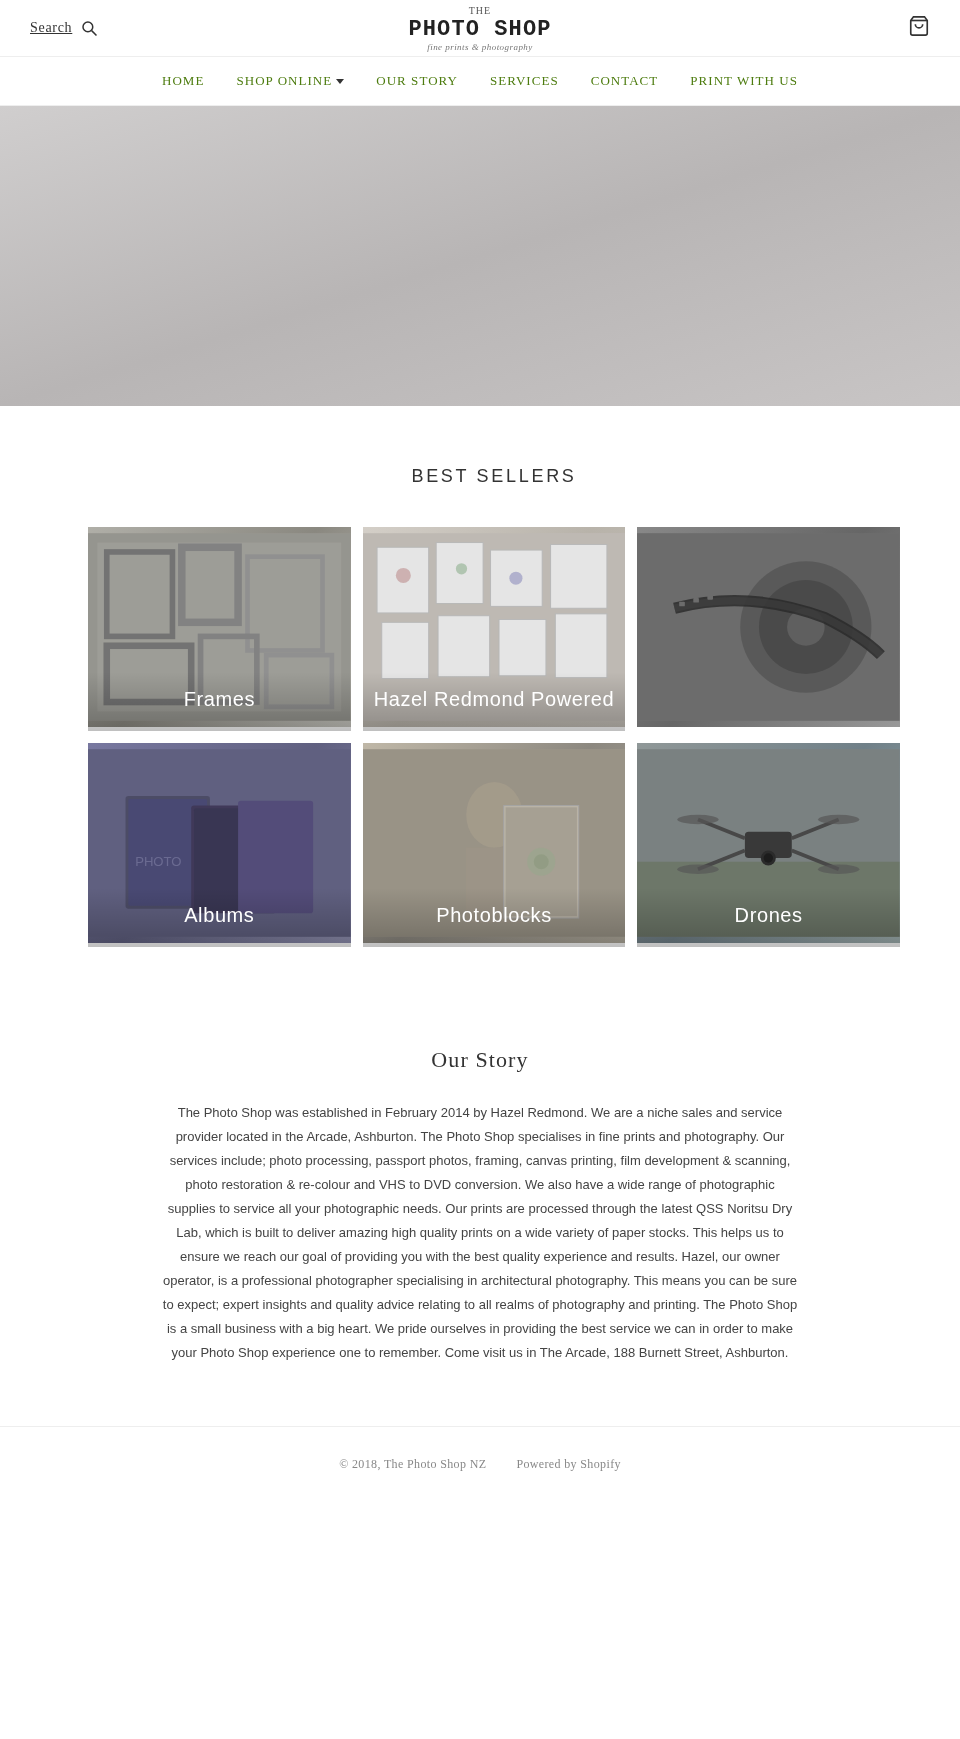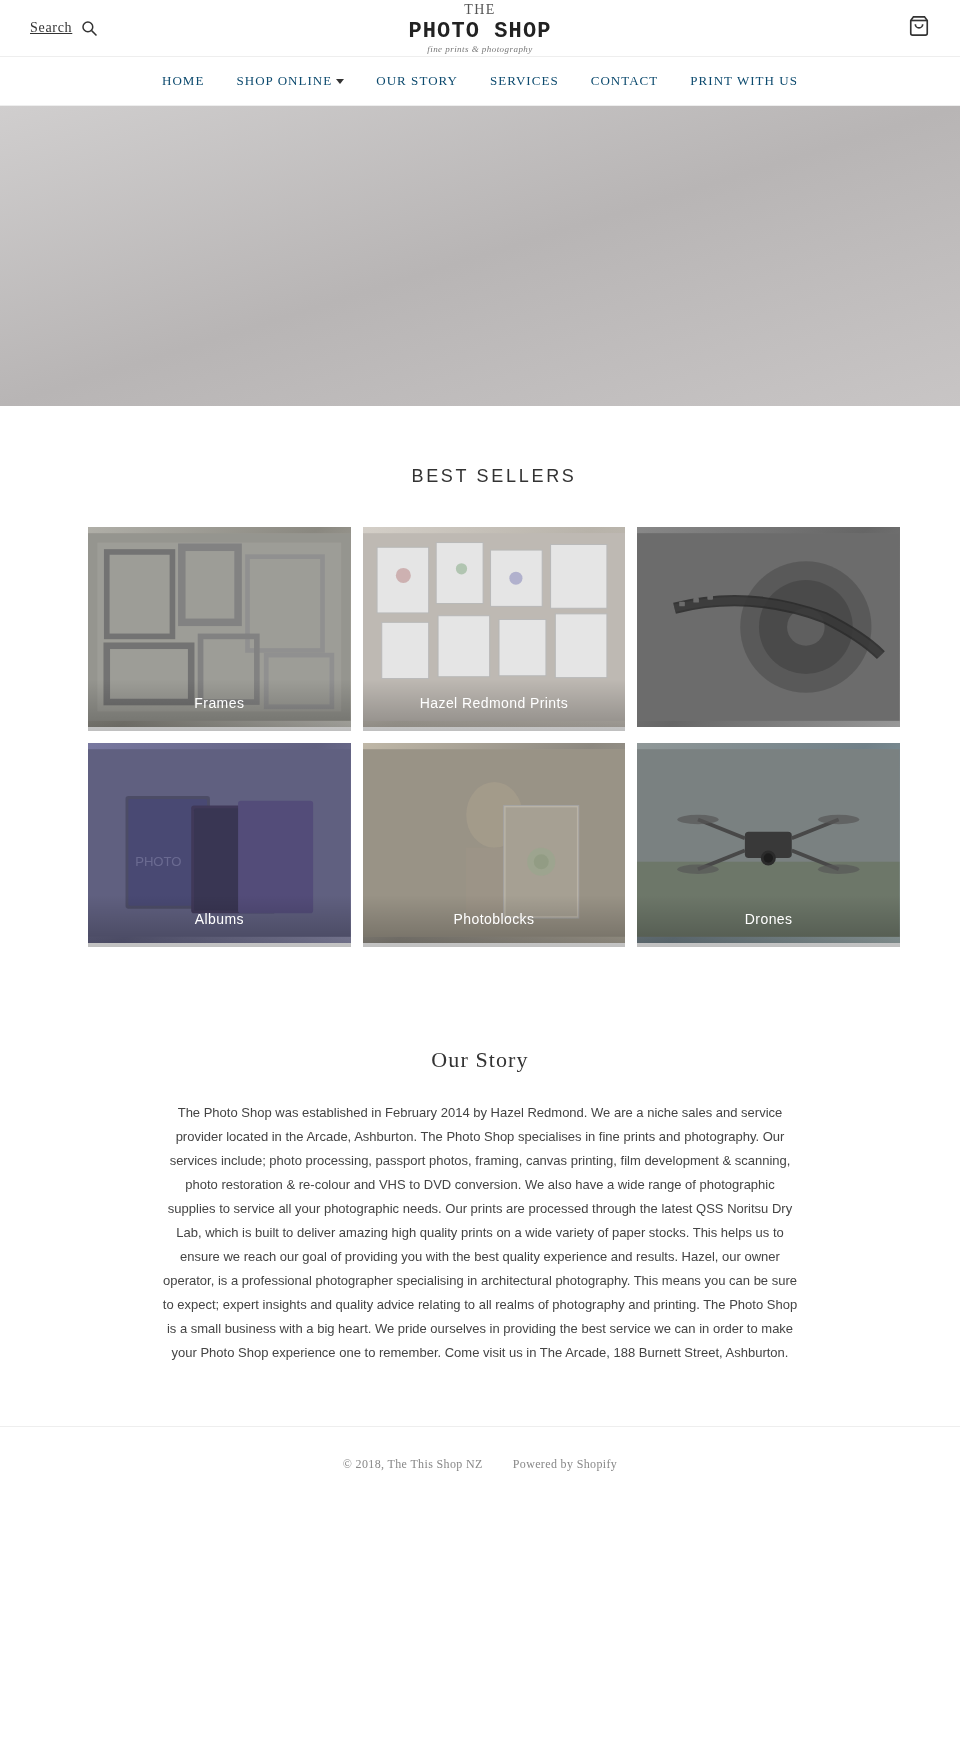--- a/index.html
+++ b/index.html
@@ -30,21 +30,21 @@
       width: 18px;
       height: 18px;
     }
     .header-logo {
       position: absolute;
       left: 50%;
       transform: translateX(-50%);
       text-align: center;
     }
     .logo-text {
-      font-size: 14px;
+      font-size: 10px;
       letter-spacing: 0.1em;
       color: #555;
       text-transform: uppercase;
       line-height: 1.2;
     }
     .logo-main {
       font-size: 22px;
       font-weight: bold;
       letter-spacing: 0.05em;
       color: #222;
@@ -71,21 +71,21 @@
       align-items: center;
       justify-content: center;
       gap: 32px;
       padding: 16px 0;
       border-bottom: 1px solid #eee;
     }
     .nav-item {
       font-size: 13px;
       letter-spacing: 0.08em;
       text-transform: uppercase;
-      color: #0c4a6e;
+      color: #4d7c0f;
       cursor: pointer;
       text-decoration: none;
       display: flex;
       align-items: center;
       gap: 4px;
     }
     .chevron-down {
       display: inline-block;
       width: 0;
       height: 0;
@@ -129,21 +129,21 @@
       overflow: hidden;
     }
     .product-label {
       position: absolute;
       bottom: 0;
       left: 0;
       right: 0;
       color: #fff;
       text-align: center;
       padding: 16px 0 20px;
-      font-size: 14px;
+      font-size: 20px;
       font-family: Arial, sans-serif;
       font-weight: 300;
       letter-spacing: 0.03em;
       background: linear-gradient(transparent, rgba(0,0,0,0.25));
     }
 
     
     .img-frames { background: linear-gradient(135deg, #b0afa8 0%, #8a8880 50%, #c8c7c0 100%); }
     .img-hazel { background: linear-gradient(135deg, #d4cfc8 0%, #b8b3aa 50%, #c5c0b8 100%); }
     .img-film { background: linear-gradient(135deg, #888 0%, #666 50%, #999 100%); }
@@ -278,21 +278,21 @@
         <rect x="20" y="95" width="50" height="60" fill="#fff" stroke="#ccc" stroke-width="1"></rect>
         <rect x="80" y="88" width="55" height="65" fill="#fff" stroke="#ccc" stroke-width="1"></rect>
         <rect x="145" y="92" width="50" height="60" fill="#fff" stroke="#ccc" stroke-width="1"></rect>
         <rect x="205" y="86" width="55" height="68" fill="#fff" stroke="#ccc" stroke-width="1"></rect>
 
         <circle cx="43" cy="45" r="8" fill="#d4a0a0" opacity="0.6"></circle>
         <circle cx="105" cy="38" r="6" fill="#a0c4a0" opacity="0.6"></circle>
         <circle cx="163" cy="48" r="7" fill="#a0a0d4" opacity="0.6"></circle>
         <rect width="280" height="200" fill="rgba(0,0,0,0.1)"></rect>
       </svg>
-      <div class="product-label">Hazel Redmond Prints</div>
+      <div class="product-label">Hazel Redmond Powered</div>
     </div>
 
     <div class="product-card">
       <svg class="product-svg img-film" viewBox="0 0 280 200">
         <rect width="280" height="200" fill="#888"></rect>
 
         <ellipse cx="180" cy="100" rx="70" ry="70" fill="#666" opacity="0.7"></ellipse>
         <ellipse cx="180" cy="100" rx="50" ry="50" fill="#555" opacity="0.7"></ellipse>
         <ellipse cx="180" cy="100" rx="20" ry="20" fill="#777"></ellipse>
 
@@ -366,15 +366,15 @@
 
   </div>
 </section>
 
 <section class="our-story">
   <h2 class="section-title">Our Story</h2>
   <p class="story-text">The Photo Shop was established in February 2014 by Hazel Redmond. We are a niche sales and service provider located in the Arcade, Ashburton. The Photo Shop specialises in fine prints and photography. Our services include; photo processing, passport photos, framing, canvas printing, film development &amp; scanning, photo restoration &amp; re-colour and VHS to DVD conversion. We also have a wide range of photographic supplies to service all your photographic needs. Our prints are processed through the latest QSS Noritsu Dry Lab, which is built to deliver amazing high quality prints on a wide variety of paper stocks. This helps us to ensure we reach our goal of providing you with the best quality experience and results. Hazel, our owner operator, is a professional photographer specialising in architectural photography. This means you can be sure to expect; expert insights and quality advice relating to all realms of photography and printing. The Photo Shop is a small business with a big heart. We pride ourselves in providing the best service we can in order to make your Photo Shop experience one to remember. Come visit us in The Arcade, 188 Burnett Street, Ashburton.</p>
 </section>
 
 <footer class="footer">
-  <span class="footer-text">© 2018, The This Shop NZ</span>
+  <span class="footer-text">© 2018, The Photo Shop NZ</span>
   <span class="footer-text">Powered by Shopify</span>
 </footer>
 
 </body></html>

